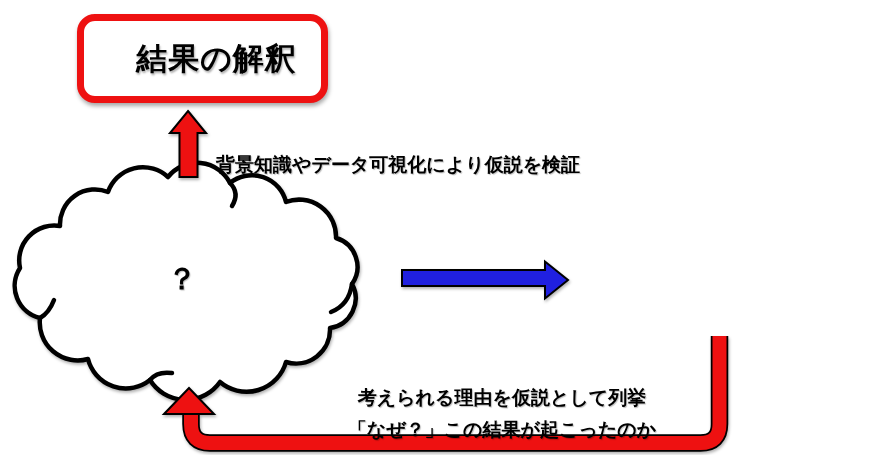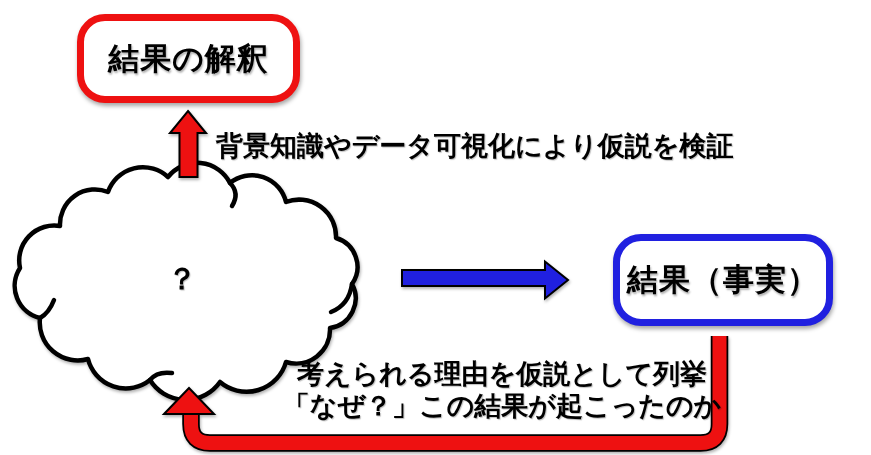--- a/index.html
+++ b/index.html
@@ -64,41 +64,43 @@
     stroke: var(--red, #ee1111);
     stroke-width: 14;
     stroke-linecap: butt;
   }
   .soft-shadow {
     filter: drop-shadow(1.5px 2.5px 1.5px rgba(0,0,0,0.30));
   }
   .node-box {
     position: absolute;
     background: #ffffff;
-    border-radius: 28px;
+    border-radius: 18px;
     box-shadow: 1px 3px 4px rgba(0,0,0,0.35);
     display: flex;
     align-items: center;
     justify-content: center;
+    padding-left: 28px;
   }
   .node-box.red-border { border: 7px solid var(--red, #ee1111); }
   .node-box.blue-border { border: 7px solid var(--blue, #2020e0); }
   .node-label {
     font-size: 31px;
     font-weight: 700;
     letter-spacing: 1px;
     white-space: nowrap;
     text-shadow: 1px 2px 2px rgba(0,0,0,0.30);
   }
   .annotation {
     position: absolute;
-    font-size: 27px;
+    font-size: 19px;
     font-weight: 600;
     white-space: nowrap;
     text-shadow: 1px 1px 1px rgba(0,0,0,0.25);
+    margin-top: 24px;
   }
   .annotation.center { text-align: center; }
   .question-mark {
     position: absolute;
     left: 162px;
     top: 259px;
     width: 40px;
     font-size: 30px;
     font-weight: 600;
     text-align: center;
@@ -134,23 +136,20 @@
 
     <polygon class="arrow-red soft-shadow" points="188,111 206,133 197.5,133 197.5,177 179.5,177 179.5,133 170,133"></polygon>
 
     <polygon class="arrow-blue soft-shadow" points="402,270 545,270 545,261.5 568,280 545,298.5 545,286 402,286"></polygon>
   </svg>
 
   <div class="node-box red-border" style="left:77px; top:14px; width:209px; height:75px;">
     <span class="node-label">結果の解釈</span>
   </div>
 
-  <div class="node-box blue-border" style="left:613px; top:234px; width:206px; height:78px;">
-    <span class="node-label">結果（事実）</span>
-  </div>
 
   <div class="question-mark">？</div>
 
   <div class="annotation" style="left:216px; top:128px;">背景知識やデータ可視化により仮説を検証</div>
 
 
   <div class="annotation center" style="left:280px; top:358px; width:444px; line-height:32px;">
     <div>考えられる理由を仮説として列挙</div>
     <div>「なぜ？」この結果が起こったのか</div>
   </div>

